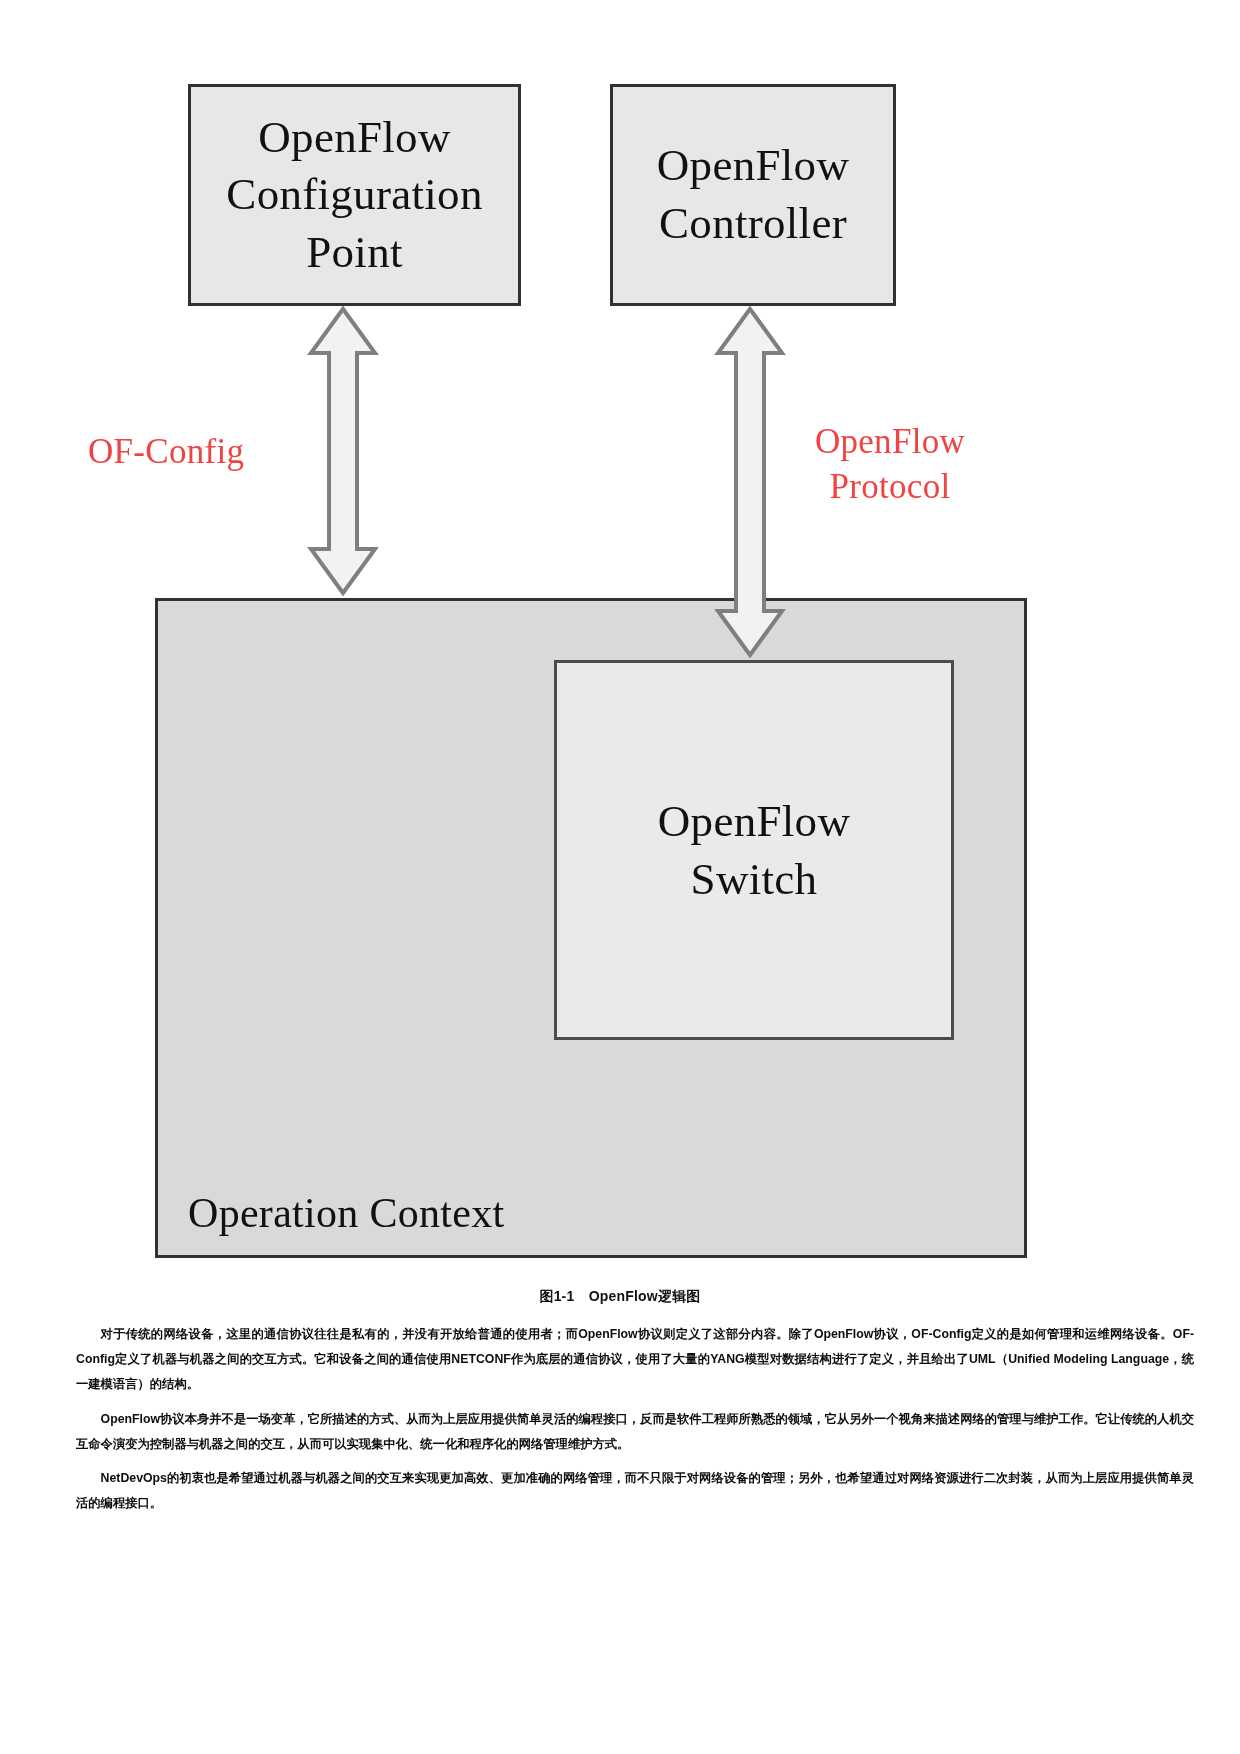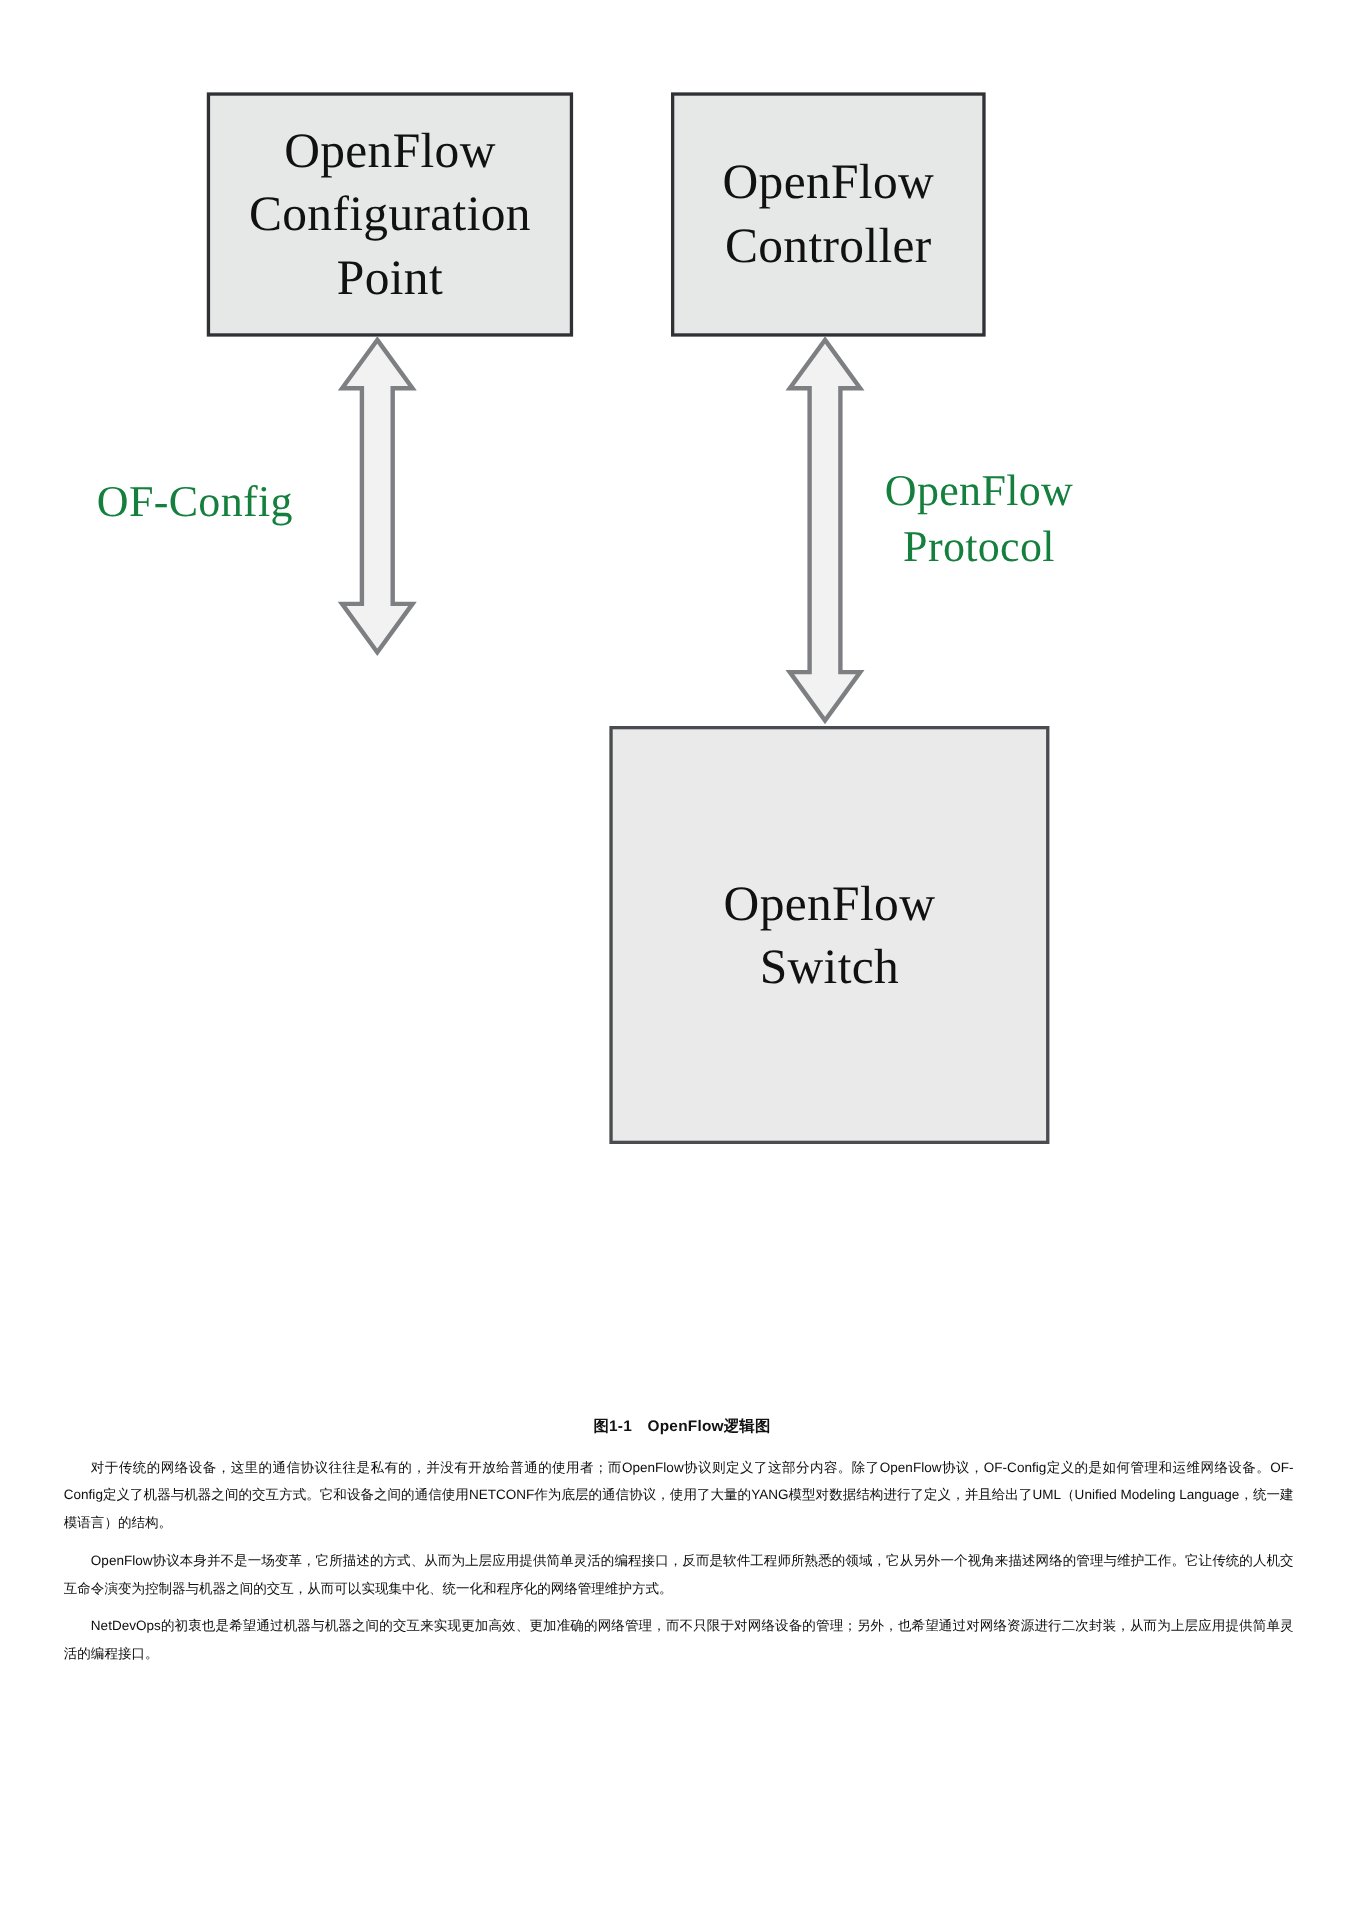--- a/index.html
+++ b/index.html
@@ -106,22 +106,22 @@
     left: 0;
     top: 0;
     width: 1240px;
     height: 1420px;
     pointer-events: none;
   }
 
   
   .edge-label {
     position: absolute;
-    color: #15803d;
-    font-size: 40px;
+    color: #ef4444;
+    font-size: 35px;
     line-height: 1.28;
     letter-spacing: 0.3px;
     font-family: "Liberation Serif", "DejaVu Serif", serif;
     white-space: pre-line;
   }
 
   #label-of-config {
     left: 88px;
     top: 430px;
     text-align: left;
@@ -145,28 +145,28 @@
     font-size: 14px;
     font-weight: bold;
     color: #111111;
     font-family: "Liberation Sans", "DejaVu Sans", sans-serif;
     letter-spacing: 0.2px;
   }
 
   
   #body-text {
     position: absolute;
-    left: 58px;
+    left: 76px;
     top: 1322px;
     width: 1118px;
     color: #0d0d0d;
     font-family: "Liberation Sans", "DejaVu Sans", sans-serif;
     font-size: 12.3px;
     line-height: 2.05;
-    font-weight: normal;
+    font-weight: bold;
     text-align: justify;
   }
 
   #body-text p {
     margin: 0 0 9px 0;
     text-indent: 2em;
   }
 </style>
 </head>
 <body>
@@ -177,20 +177,23 @@
     <span style="white-space:pre-line;">OpenFlow
 Configuration
 Point</span>
   </div>
 
   <div class="node-box" id="node-controller">
     <span style="white-space:pre-line;">OpenFlow
 Controller</span>
   </div>
 
+  <div id="node-operation-context">
+    <div id="operation-context-label">Operation Context</div>
+  </div>
 
   <div id="node-openflow-switch">
     <span style="white-space:pre-line;">OpenFlow
 Switch</span>
   </div>
 
   <svg id="arrow-layer" viewBox="0 0 1240 1420" width="1240" height="1420">
 
     <polygon points="343,309
               375,353

